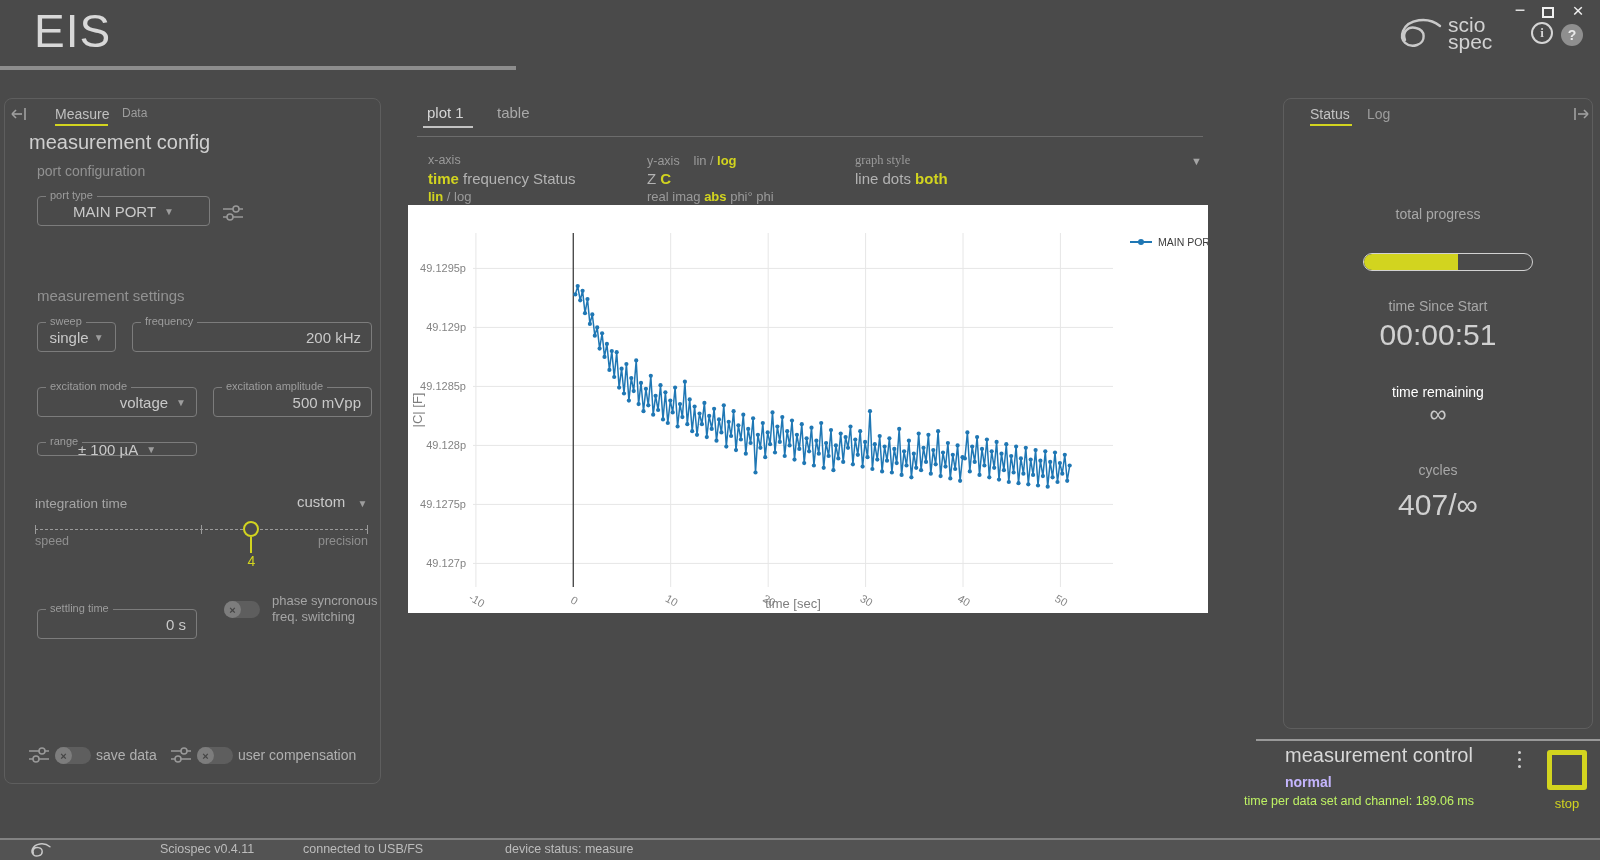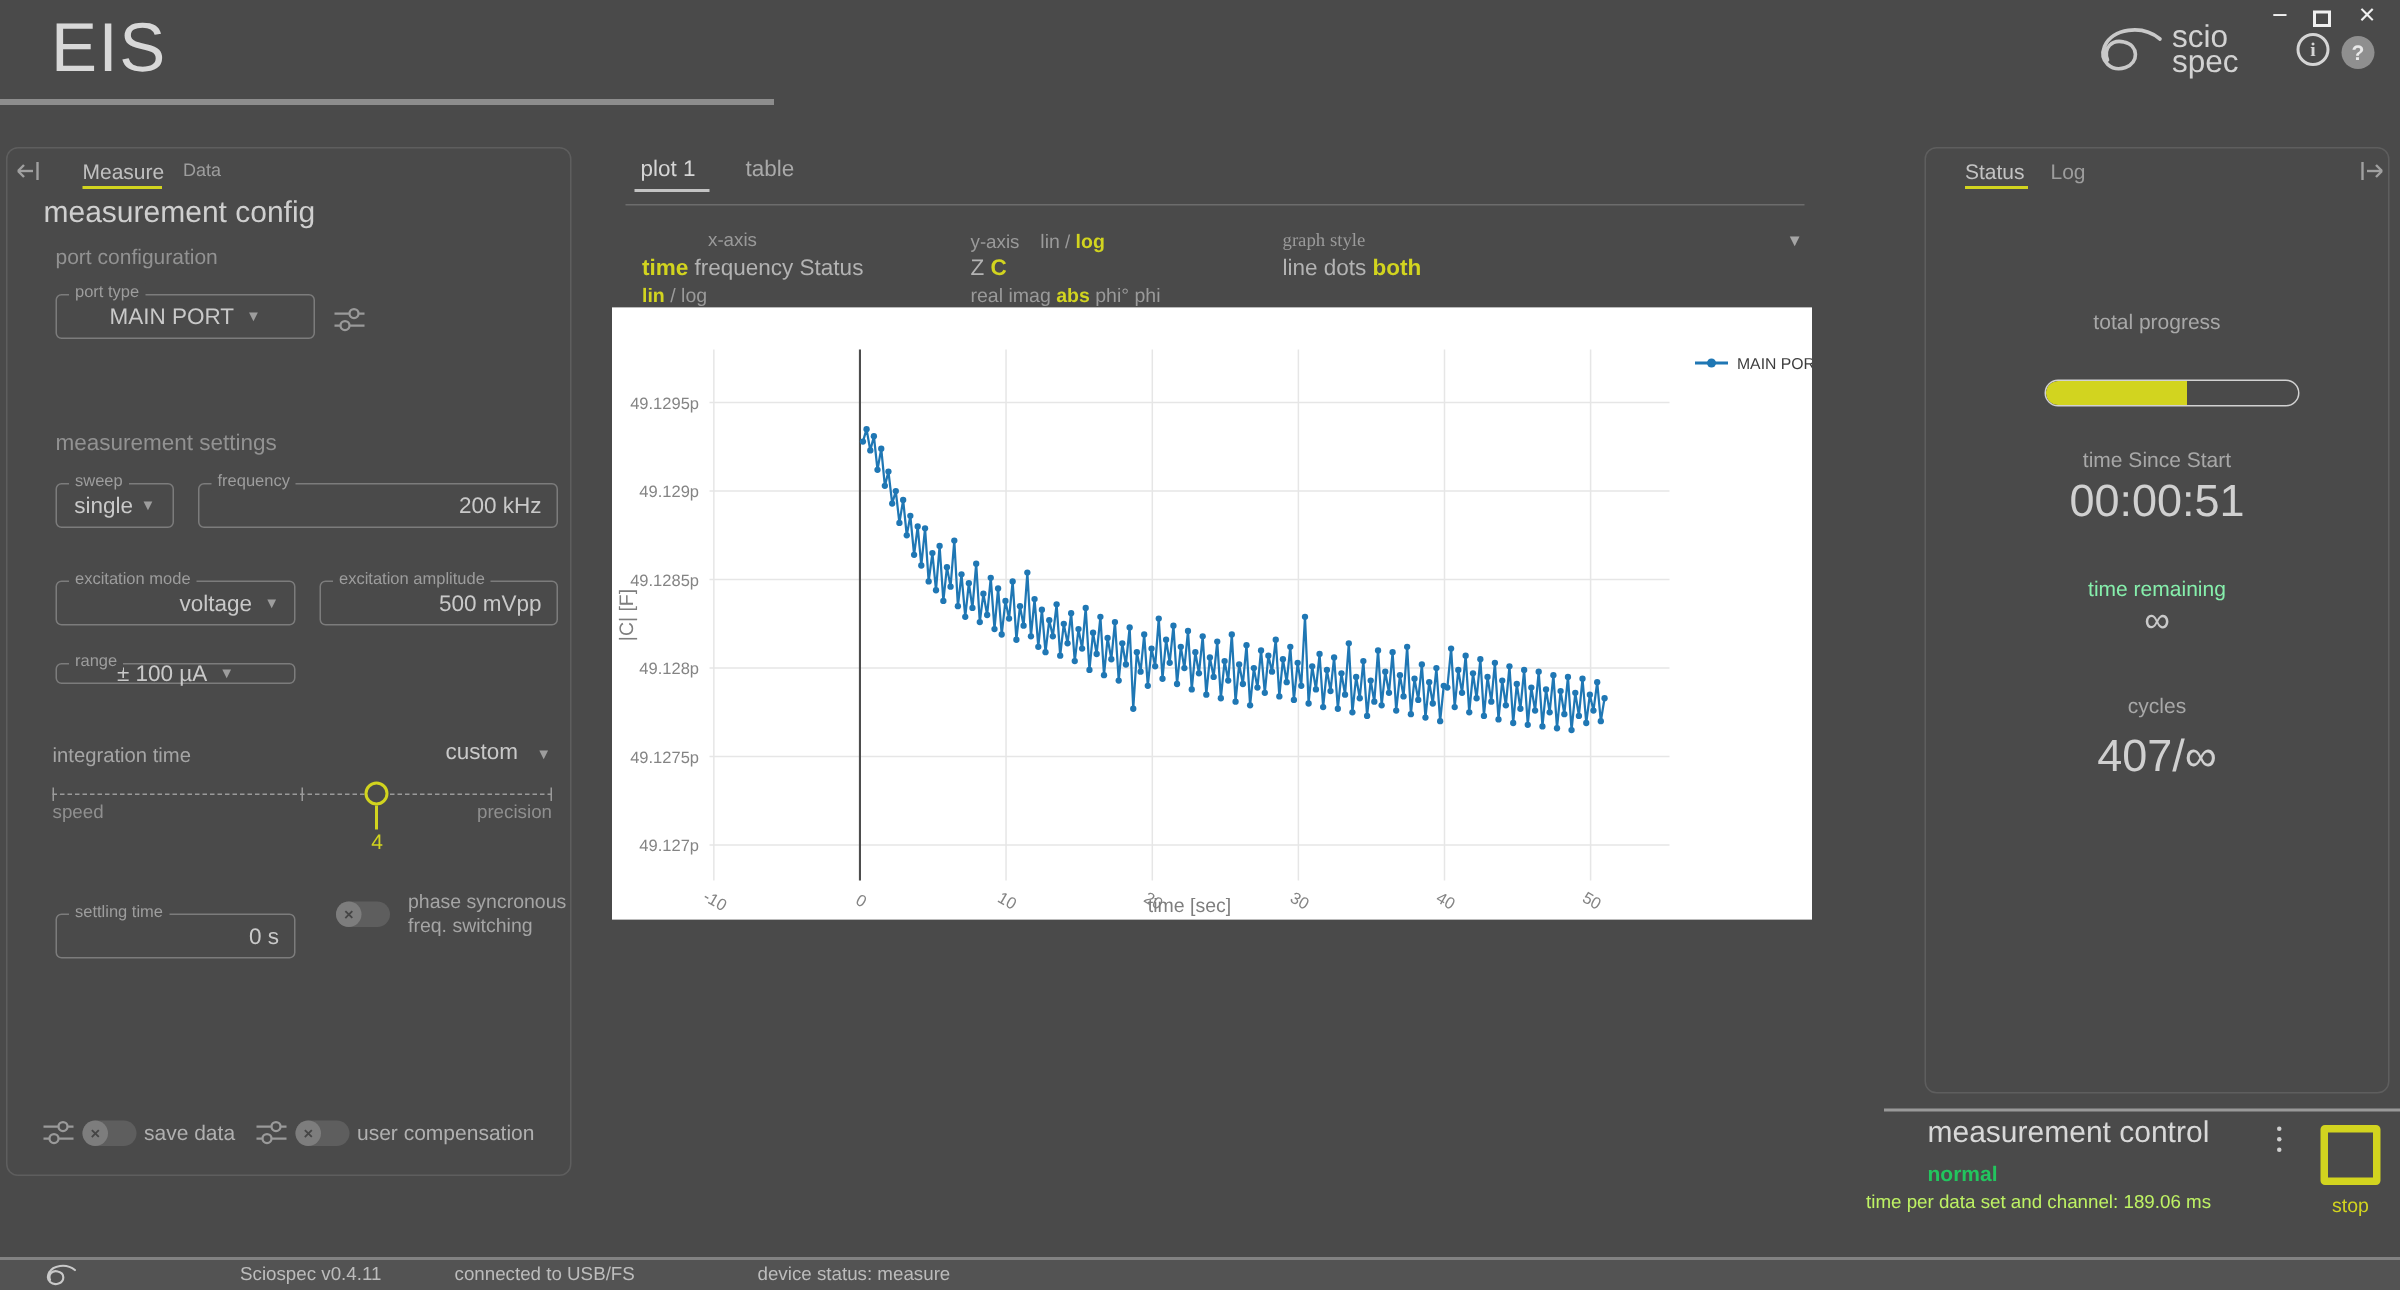--- a/index.html
+++ b/index.html
@@ -171,21 +171,21 @@
 <div class="toggle" style="left:197px;top:747px;">
   <span class="knob">×</span>
 </div>
 <div class="abs" style="left:238px;top:747px;font-size:14px;color:#b0b0b0;">user compensation</div>
 
 <div class="abs" style="left:427px;top:104px;font-size:15px;color:#d5d5d5;">plot 1</div>
 <div class="abs" style="left:423px;top:126px;width:50px;height:2px;background:#c3c3c3;"></div>
 <div class="abs" style="left:497px;top:104px;font-size:15px;color:#a9a9a9;">table</div>
 <div class="abs" style="left:417px;top:136px;width:786px;height:1px;background:#6c6c6c;"></div>
 
-<div class="abs" style="left:428px;top:153px;font-size:12.5px;color:#9a9a9a;margin-left:44px;">x-axis</div>
+<div class="abs" style="left:428px;top:153px;font-size:12.5px;color:#9a9a9a;">x-axis</div>
 <div class="abs" style="left:428px;top:170px;font-size:15px;color:#b3b3b3;">
   <span class="yel">time</span>
   <span>frequency</span>
   <span>Status</span>
 </div>
 <div class="abs" style="left:428px;top:189px;font-size:13px;color:#9a9a9a;">
   <span class="yel">lin</span>
   <span>/</span>
   <span>log</span>
 </div>
@@ -472,34 +472,34 @@
 </svg>
 
 <div class="abs rp ctr" style="top:206px;font-size:14px;color:#a8a8a8;">total progress</div>
 <div class="abs" style="left:1363px;top:253px;width:170px;height:18px;border:1px solid #d2d2d2;border-radius:9px;overflow:hidden;">
   <div id="progress-fill" style="height: 100%; background: rgb(210, 212, 31); border-radius: 8px 0px 0px 8px; width: 56%;"></div>
 </div>
 
 <div class="abs rp ctr" style="top:298px;font-size:14px;color:#a8a8a8;">time Since Start</div>
 <div class="abs rp ctr" style="top:318px;font-size:30px;font-weight:300;color:#d0d0d0;">00:00:51</div>
 
-<div class="abs rp ctr" style="top:384px;font-size:14px;color:#86efac;">time remaining</div>
+<div class="abs rp ctr" style="top:384px;font-size:14px;color:#ffffff;">time remaining</div>
 <div class="abs rp ctr" style="top:400px;font-size:24px;color:#c9c9c9;">∞</div>
 
 <div class="abs rp ctr" style="top:462px;font-size:14px;color:#a8a8a8;">cycles</div>
 <div class="abs rp ctr" style="top:488px;font-size:30px;font-weight:300;color:#d0d0d0;">407/∞</div>
 
 <div class="abs" style="left:1256px;top:739px;width:344px;height:2px;background:#999;"></div>
 <div class="abs" style="left:1285px;top:744px;font-size:20px;color:#d8d8d8;">measurement control</div>
 <div class="abs" style="left:1518px;top:749px;display:flex;flex-direction:column;align-items:center;">
   <span class="kebab-dot"></span>
     <span class="kebab-dot"></span>
     <span class="kebab-dot"></span>
 </div>
-<div class="abs" style="left:1285px;top:774px;font-size:14px;color:#22c55e;font-weight:bold;">normal</div>
+<div class="abs" style="left:1285px;top:774px;font-size:14px;color:#c4b5fd;font-weight:bold;">normal</div>
 <div class="abs" style="left:1244px;top:794px;font-size:12.5px;color:#bef264;">time per data set and channel: 189.06 ms</div>
 <div class="abs" style="left:1547px;top:750px;width:40px;height:40px;border:5px solid #d2d41f;border-radius:3px;"></div>
 <div class="abs ctr" style="left:1547px;top:796px;width:40px;font-size:13px;color:#d2d41f;">stop</div>
 
 <div class="abs" style="left:0;top:838px;width:1600px;height:22px;background:#535353;border-top:2px solid #828282;"></div>
 <svg class="abs" style="left:26px;top:841px;" width="28" height="18" viewBox="0 0 50 38">
   <path d="M46 12 C34 2 14 5 9 17 C5 27 14 34 23 31 C32 28 32 16 22 14 C14 12 8 18 11 26" fill="none" stroke="#c9c9c9" stroke-width="3" stroke-linecap="round"></path>
 </svg>
 <div class="abs" style="left:160px;top:842px;font-size:12.5px;color:#bcbcbc;">Sciospec v0.4.11</div>
 <div class="abs" style="left:303px;top:842px;font-size:12.5px;color:#bcbcbc;">connected to USB/FS</div>

